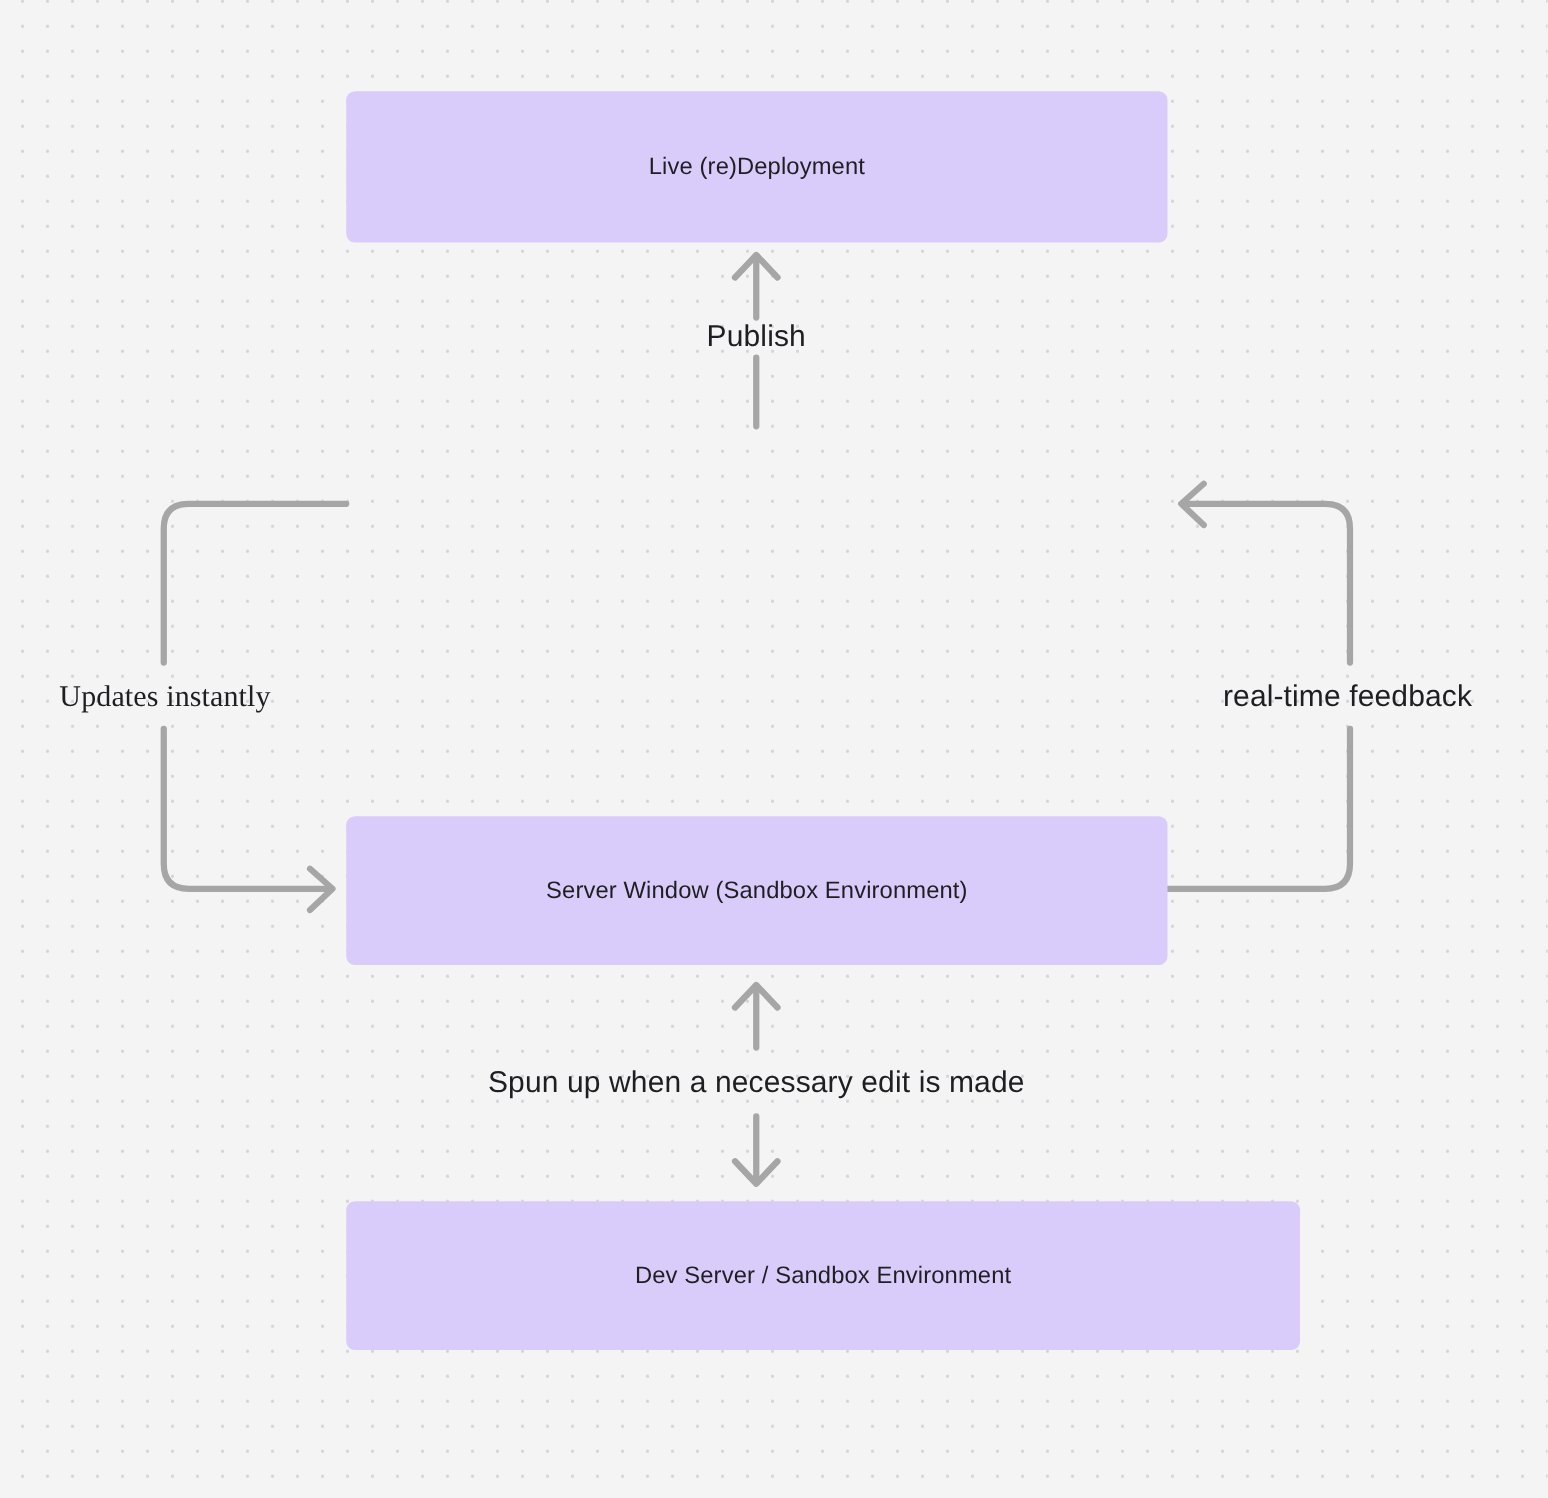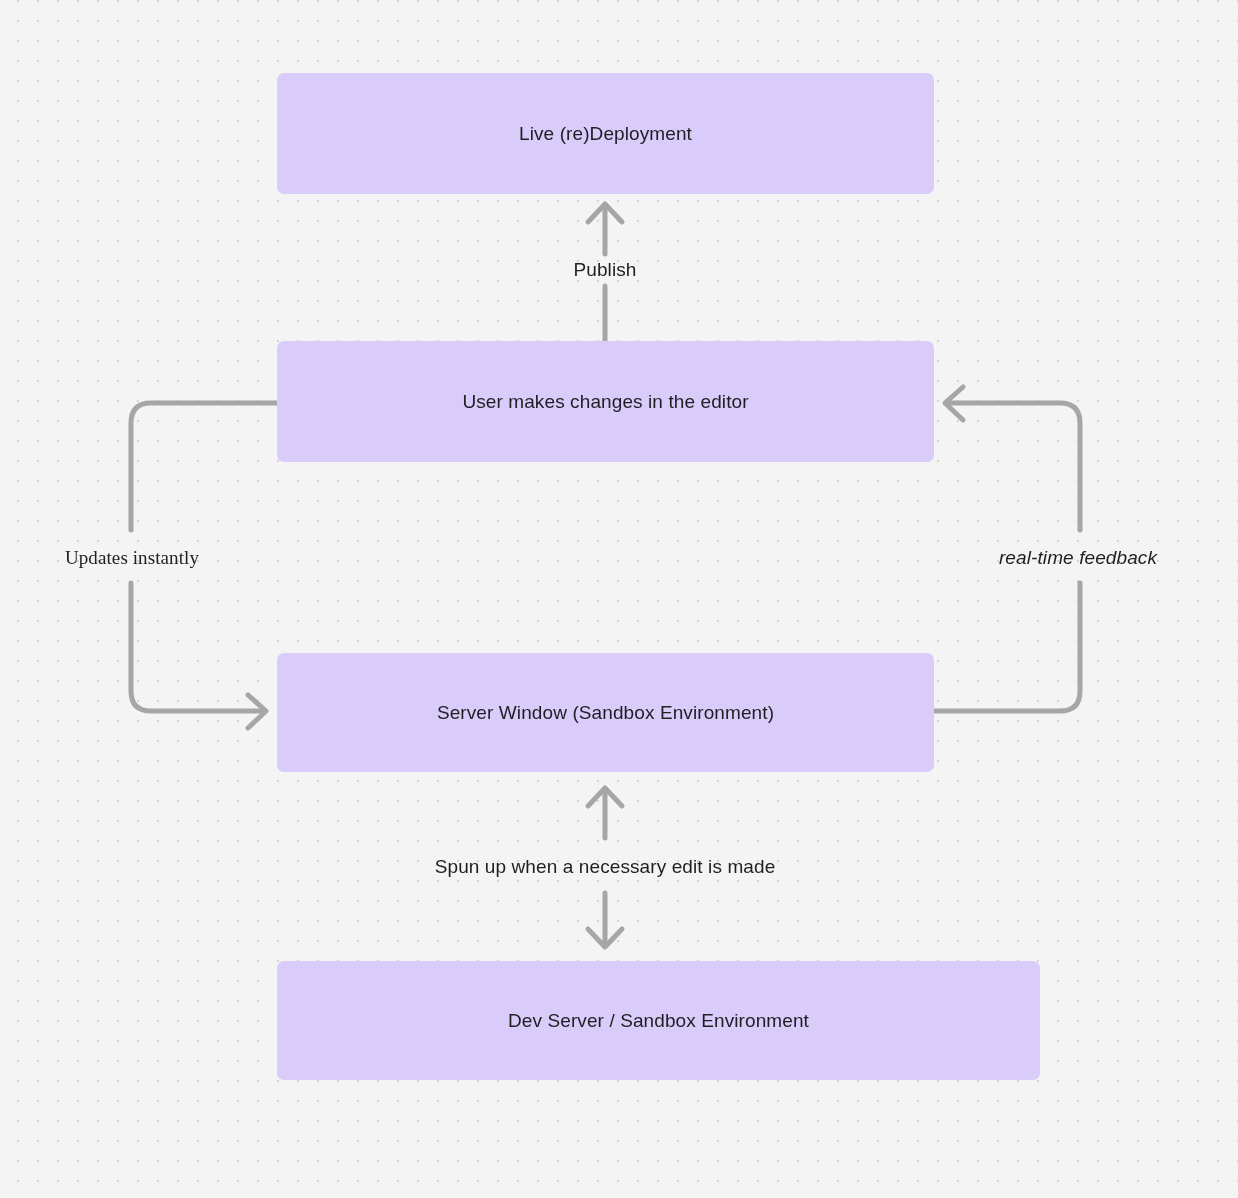--- a/index.html
+++ b/index.html
@@ -47,21 +47,21 @@
     font-size: 19px;
     line-height: 1.25;
     letter-spacing: 0.1px;
     text-align: center;
     padding: 6px 14px;
   }
 
   .edge-label {
     position: absolute;
     color: #1f1f23;
-    font-size: 19px;
+    font-size: 24px;
     line-height: 1.2;
     letter-spacing: 0.1px;
     white-space: nowrap;
     transform: translate(-50%, -50%);
     text-align: center;
   }
 </style>
 </head>
 <body>
 
@@ -96,33 +96,30 @@
         <path d="M 588 929 L 605 947 L 622 929"></path>
       </g>
 
     </g>
   </svg>
 
   <div class="node" style="left:277px; top:73px; width:657px; height:121px;">
     <span>Live (re)Deployment</span>
   </div>
 
-  <div class="node" style="left:277px; top:341px; width:657px; height:121px;">
-    <span>User makes changes in the editor</span>
-  </div>
 
   <div class="node" style="left:277px; top:653px; width:657px; height:119px;">
     <span>Server Window (Sandbox Environment)</span>
   </div>
 
   <div class="node" style="left:277px; top:961px; width:763px; height:119px;">
     <span>Dev Server / Sandbox Environment</span>
   </div>
 
   <div class="edge-label" style="left:605px; top:270px;">Publish</div>
 
   <div class="edge-label" style="left:132px; top:558px;font-family:Liberation Serif, serif;">Updates instantly</div>
 
-  <div class="edge-label" style="left:1078px; top:558px;font-style:italic;">real-time feedback</div>
+  <div class="edge-label" style="left:1078px; top:558px;">real-time feedback</div>
 
   <div class="edge-label" style="left:605px; top:867px;">Spun up when a necessary edit is made</div>
 
 </div>
 
 </body></html>

